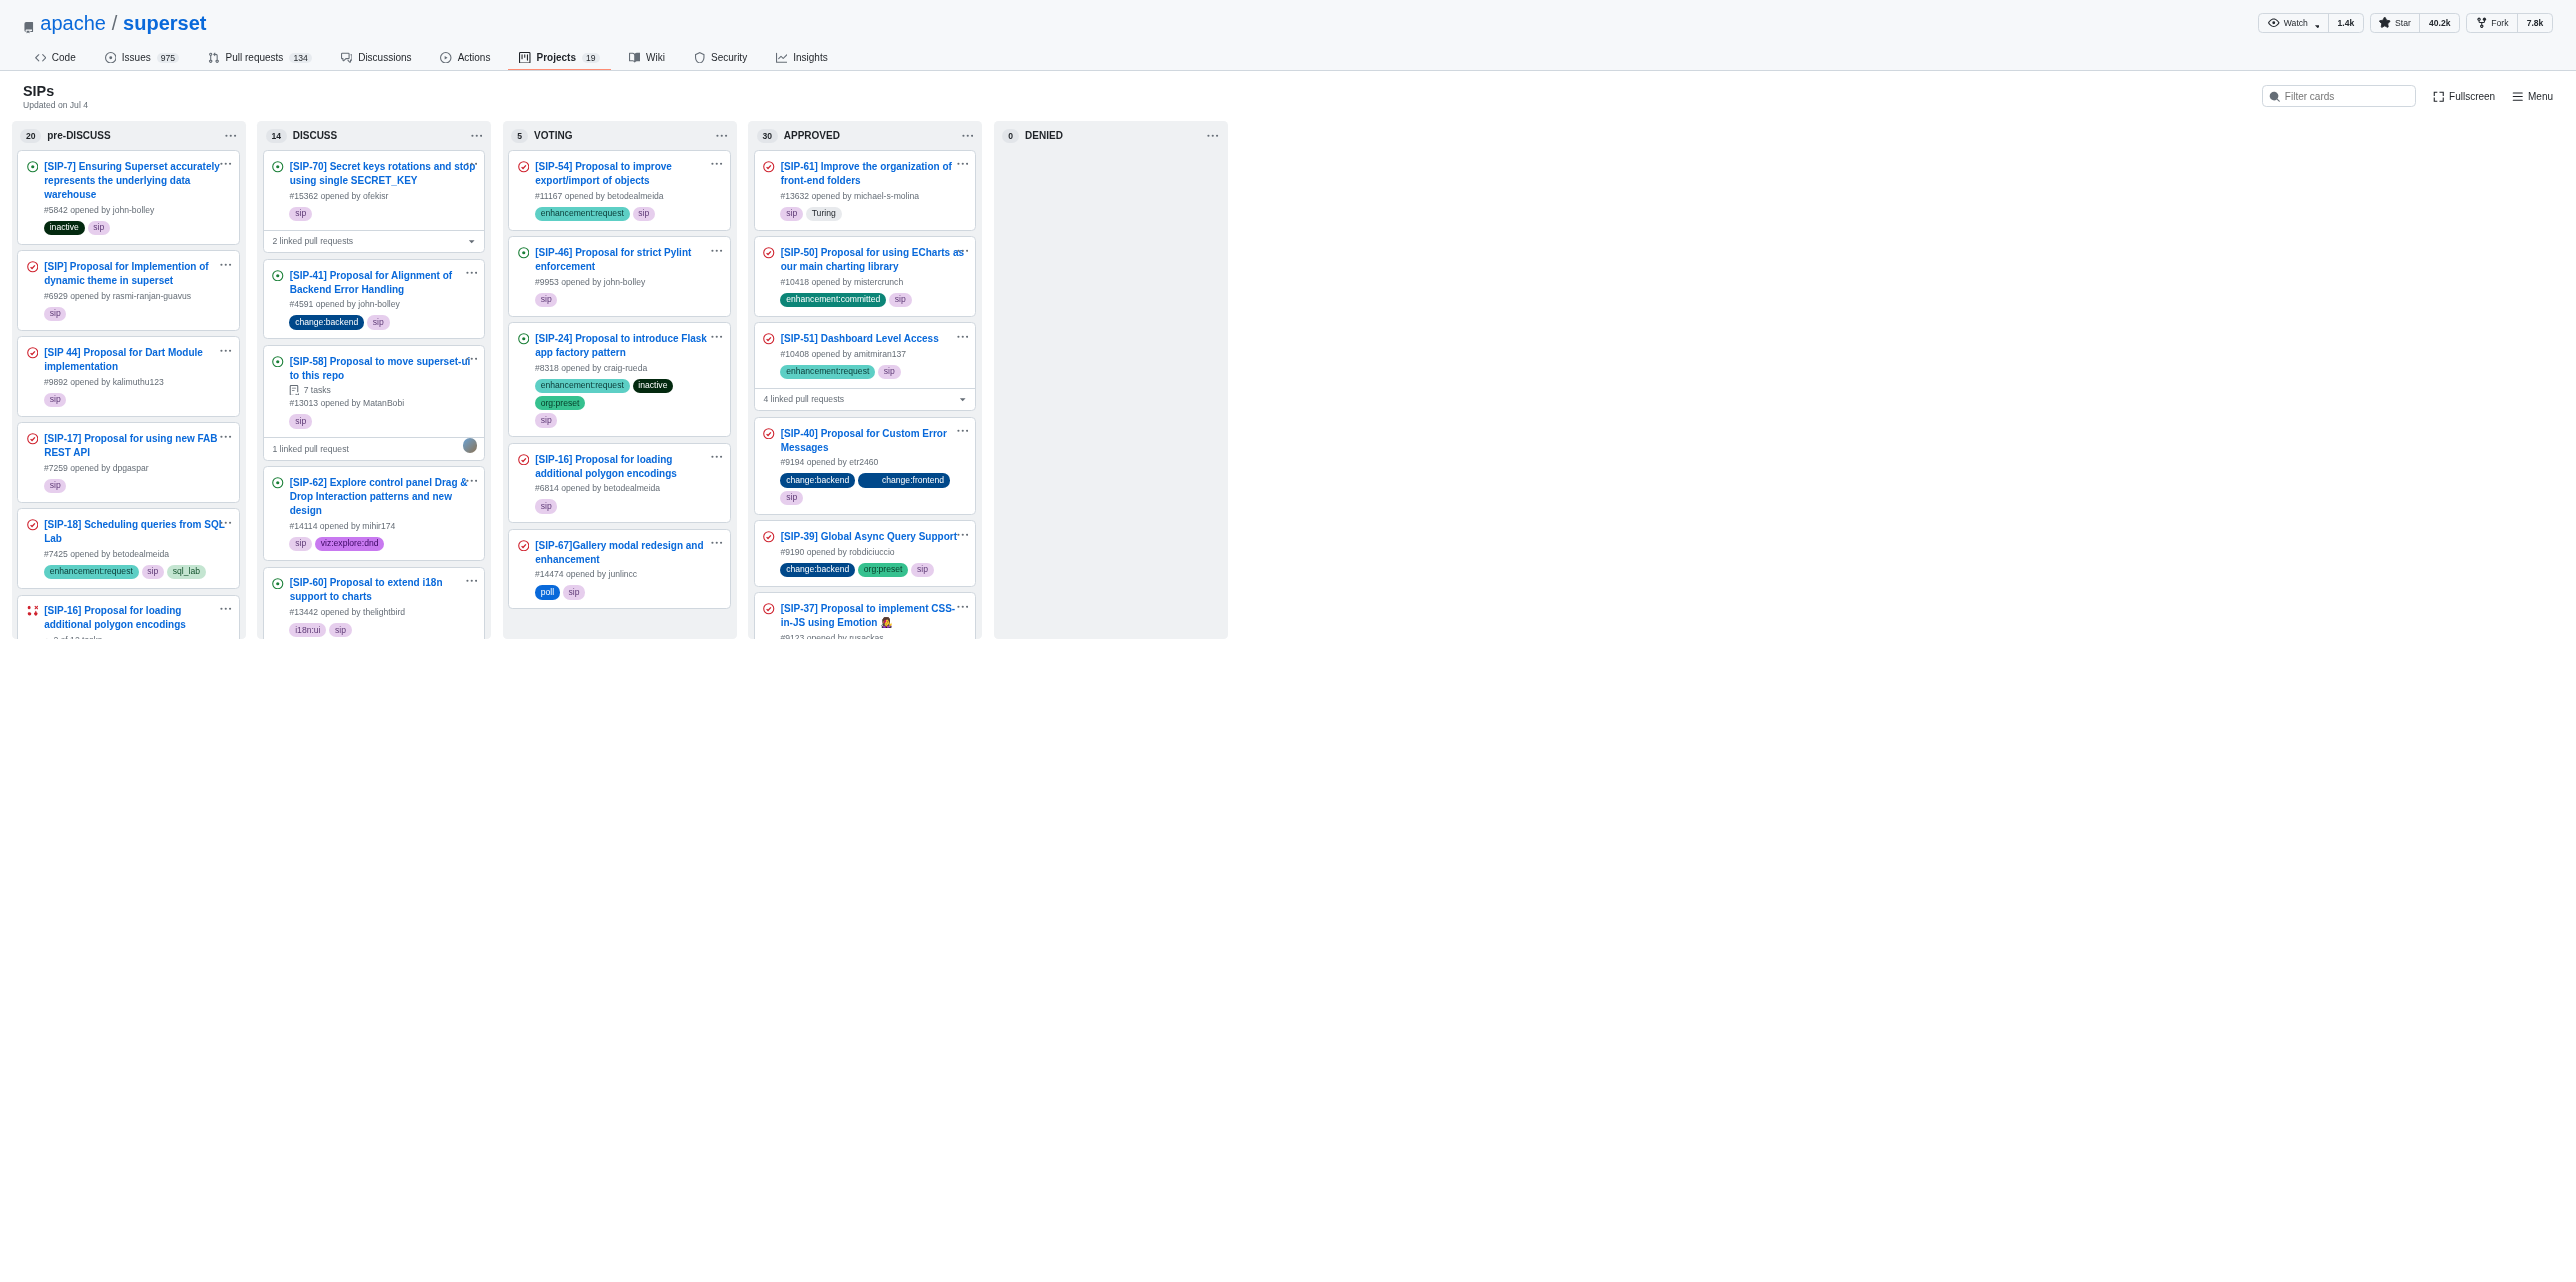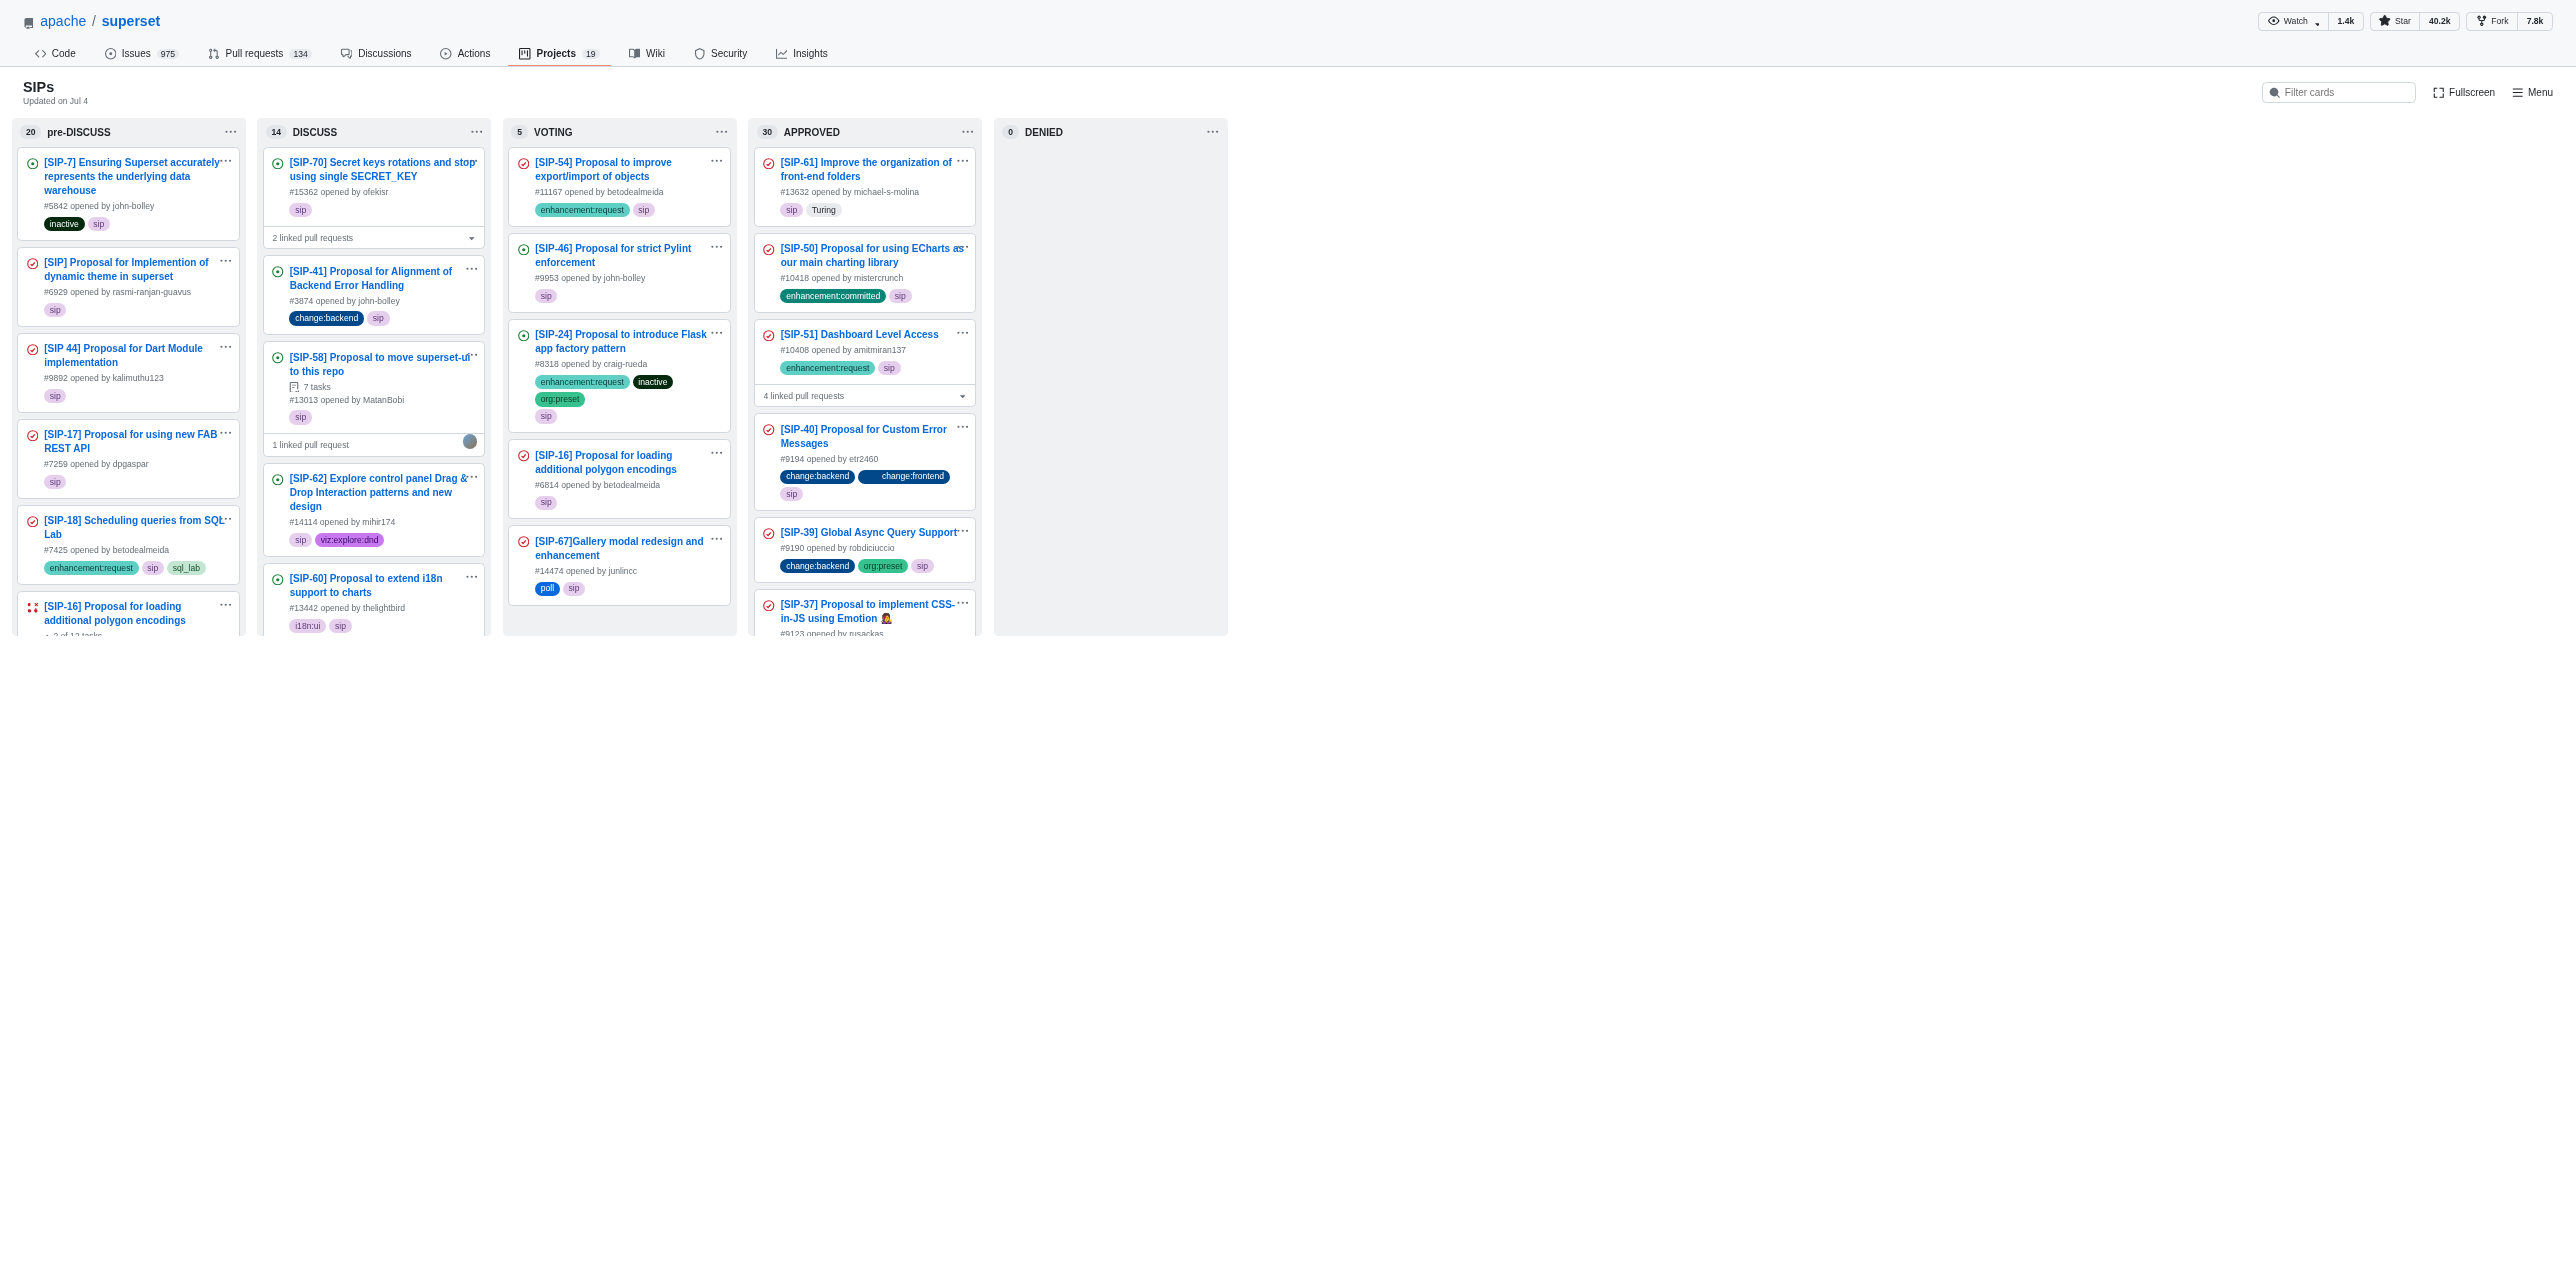--- a/index.html
+++ b/index.html
@@ -1,21 +1,21 @@
 <!DOCTYPE html>
 <html style="font-size:11.5px"><head>
 <meta charset="utf-8">
 <style>
 * { box-sizing: border-box; margin: 0; padding: 0; }
 body { font-family: -apple-system, BlinkMacSystemFont, "Segoe UI", Helvetica, Arial, sans-serif; font-size: 10px; color: #1f2328; background: #ffffff; }
 a { text-decoration: none; }
 
 .repo-header { background: #f6f8fa; border-bottom: 0.7px solid #d0d7de; padding: 11.5px 23px 0 23px; }
 .repo-title-row { display: flex; justify-content: space-between; align-items: center; padding-bottom: 11.5px; }
-.repo-title { display: flex; align-items: flex-end; gap: 5.8px; font-size: 14px; }
+.repo-title { display: flex; align-items: flex-end; gap: 5.8px; font-size: 20px; }
 .repo-title .icon { color: #656d76; }
 .repo-title a { color: #0969da; }
 .repo-title .owner { font-weight: 400; }
 .repo-title .slash { color: #656d76; }
 .repo-title .name { font-weight: 700; }
 
 .repo-actions { display: flex; gap: 5.8px; }
 .repo-action { display: flex; align-items: center; border: 0.7px solid #d0d7de; border-radius: 4.3px; background: #f6f8fa; overflow: hidden; }
 .repo-action-btn { display: flex; align-items: center; gap: 4.3px; padding: 2.9px 8.6px; font-size: 8.6px; cursor: pointer; color: #24292f; border-right: 0.7px solid #d0d7de; }
 .repo-action-count { padding: 2.9px 8.6px; font-size: 8.6px; font-weight: 600; color: #24292f; }
@@ -430,21 +430,21 @@
       <div class="card">
         <span class="card-menu"><svg width="11.5" height="11.5" viewBox="0 0 16 16">
               <use href="#i-kebab"></use>
             </svg></span>
         <div class="card-top">
             <span class="status-icon status-open"><svg width="11.5" height="11.5" viewBox="0 0 16 16">
                 <use href="#i-open"></use>
               </svg></span>
             <a class="card-title">[SIP-41] Proposal for Alignment of Backend Error Handling</a>
           </div>
-        <div class="card-meta"><span>#3874</span> <span>opened by</span> <a class="author">john-bolley</a></div>
+        <div class="card-meta"><span>#4591</span> <span>opened by</span> <a class="author">john-bolley</a></div>
         <div class="card-labels">
             <span class="label l-change-backend">change:backend</span>
             <span class="label l-sip">sip</span>
           </div>
       </div>
       <div class="card">
         <span class="card-menu"><svg width="11.5" height="11.5" viewBox="0 0 16 16">
               <use href="#i-kebab"></use>
             </svg></span>
         <div class="card-top">

